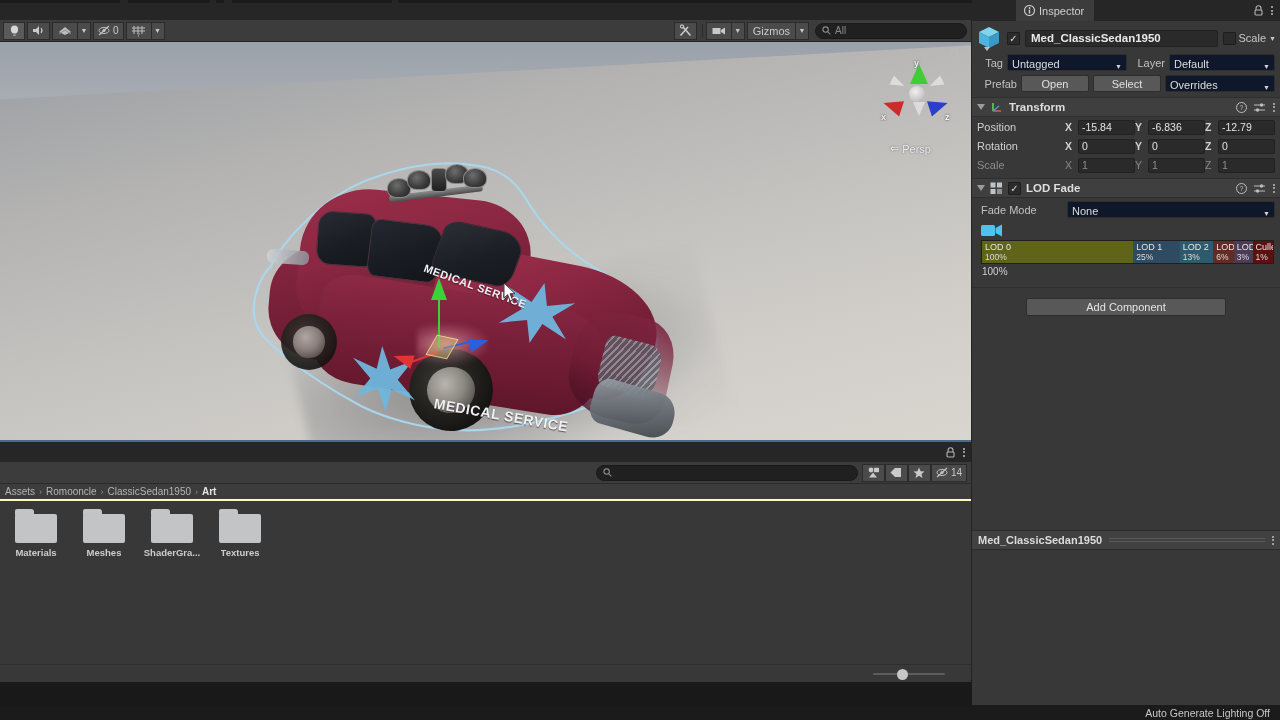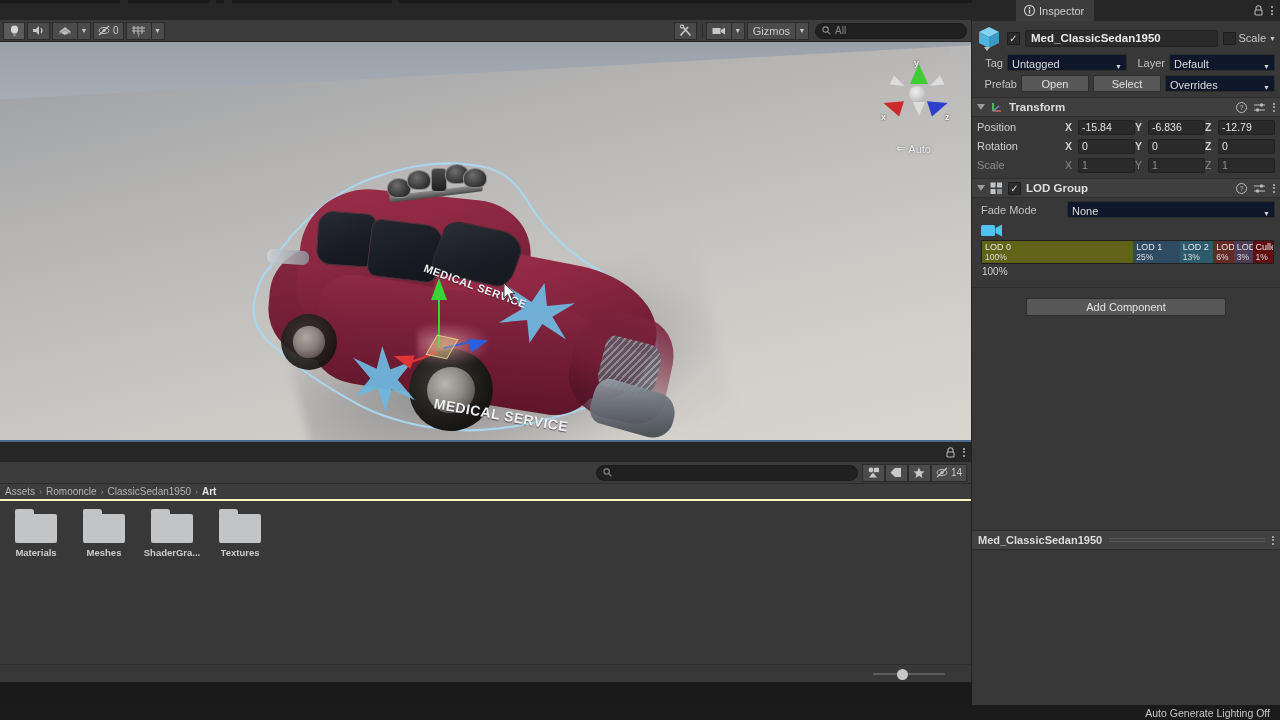--- a/index.html
+++ b/index.html
@@ -657,21 +657,21 @@
 
       <div class="viewport-lock">
         <svg width="9" height="11" viewBox="0 0 9 11">
             <path d="M2 5 V3.2 A2.5 2.5 0 0 1 7 3.2 V5" fill="none" stroke="#b8bcc0" stroke-width="1.1"></path>
             <rect x="1" y="5" width="7" height="5" rx="1" fill="none" stroke="#b8bcc0" stroke-width="1.1"></rect>
           </svg>
       </div>
 
       <div class="persp-label">
         <span>⇐</span>
-        <span>Auto</span>
+        <span>Persp</span>
       </div>
 
       <div class="mouse-cursor">
         <svg width="12" height="19" viewBox="0 0 12 19">
             <polygon points="0,0 0,15 3.6,11.6 6.2,18 8.6,17 6,10.8 11,10.6" fill="#ffffff" stroke="#2b2b2b" stroke-width="0.9"></polygon>
           </svg>
       </div>
     </div>
   </div>
 
@@ -962,21 +962,21 @@
           <svg width="13" height="13" viewBox="0 0 13 13">
               <rect x="0.5" y="0.5" width="5" height="5" fill="#bfc4c8"></rect>
               <rect x="7" y="0.5" width="5" height="5" fill="#bfc4c8"></rect>
               <rect x="0.5" y="7" width="5" height="5" fill="#bfc4c8"></rect>
               <rect x="7" y="7" width="5" height="5" fill="#8e9398"></rect>
             </svg>
         </span>
         <span class="chk">
           <span>✓</span>
         </span>
-        <span class="title">LOD Group</span>
+        <span class="title">LOD Fade</span>
         <span class="hdr-right">
           <span>
             <svg width="11" height="11" viewBox="0 0 11 11">
                 <circle cx="5.5" cy="5.5" r="5" fill="none" stroke="#bdbdbd" stroke-width="1"></circle>
                 <text x="3.6" y="8.2" font-size="7" fill="#bdbdbd" font-family="sans-serif">?</text>
               </svg>
           </span>
           <span>
             <svg width="12" height="11" viewBox="0 0 12 11">
                 <line x1="0" y1="3" x2="11" y2="3" stroke="#bdbdbd" stroke-width="1"></line>

